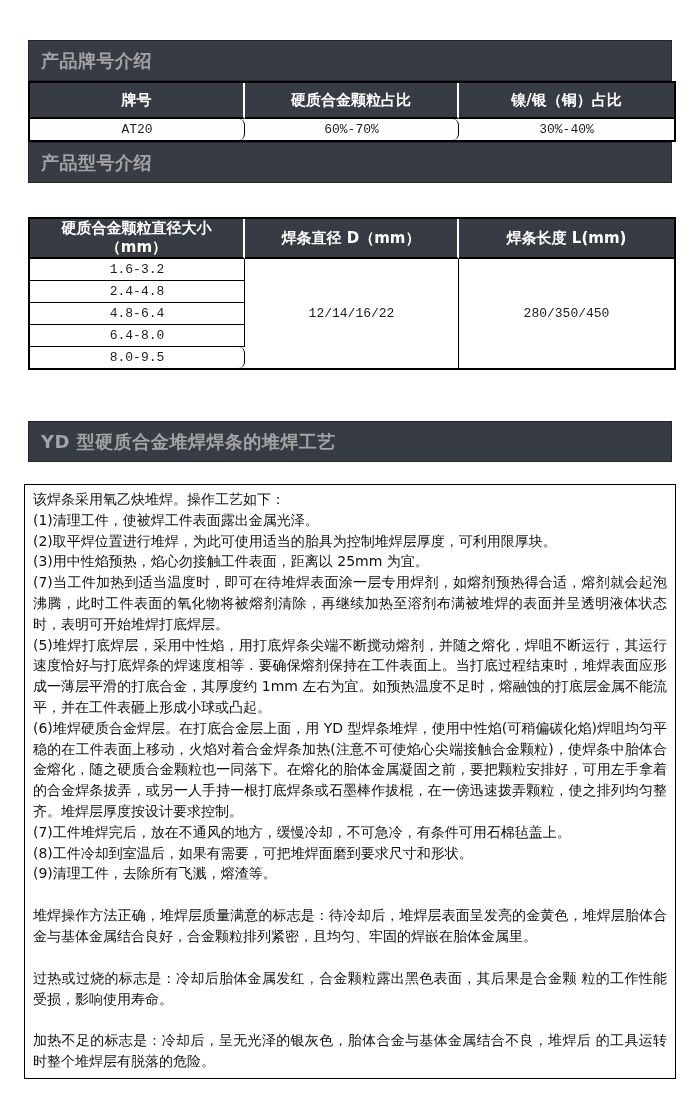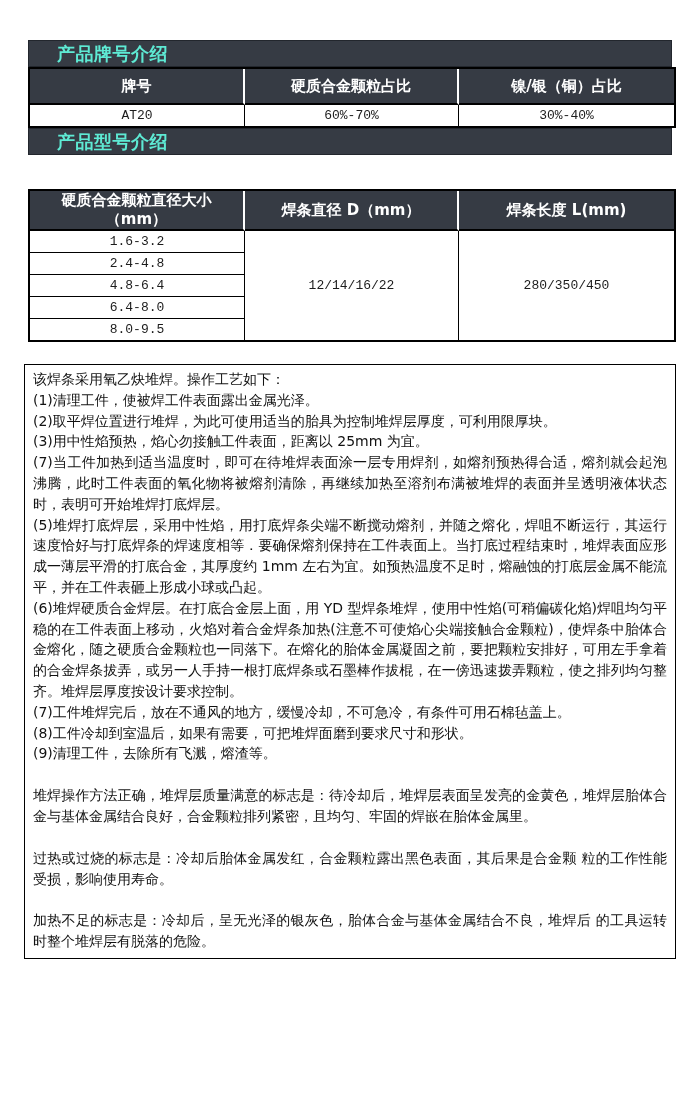--- a/index.html
+++ b/index.html
@@ -10,30 +10,30 @@
   }
   .page {
     width: 700px;
     height: 1100px;
     background: #ffffff;
     overflow: hidden;
     position: relative;
   }
   
   .bar {
-    height: 27px;
+    height: 41px;
     margin-left: 28px;
     margin-right: 28px;
     background: #363b44;
     border: 1px solid #22262d;
     box-sizing: border-box;
     display: flex;
     align-items: center;
-    padding-left: 28px;
-    color: #5eead4;
+    padding-left: 12px;
+    color: #a3a3a3;
     font-size: 18px;
     font-weight: bold;
     letter-spacing: 0.5px;
   }
   .bar1 { margin-top: 40px; }
   .bar2 { }
   .bar3 { margin-top: 51px; }
 
   
   table.grid {
@@ -68,21 +68,21 @@
     font-size: 13px;
     text-align: center;
     vertical-align: middle;
     border-right: 1px solid #000000;
     border-bottom: 1px solid #000000;
     height: 21px;
     padding: 0;
   }
   .t1 td { height: 22px; }
   table.grid td.last-col { border-right: none; }
-  table.grid td.last-row { border-bottom: none; }
+  table.grid td.last-row { border-bottom: none; border-radius: 6px; }
   table.grid td.merged { border-bottom: none; }
 
   
   .textbox {
     margin: 22px 24px 0 24px;
     border: 1px solid #000000;
     box-sizing: border-box;
     padding: 4px 8px 6px 8px;
     color: #111111;
     font-size: 14px;
@@ -150,20 +150,23 @@
     </tr>
     <tr>
       <td>6.4-8.0</td>
     </tr>
     <tr>
       <td class="last-row">8.0-9.5</td>
     </tr>
   </tbody>
     </table>
 
+  <div class="bar bar3">
+    <span>YD 型硬质合金堆焊焊条的堆焊工艺</span>
+  </div>
 
   <div class="textbox">
     <p>该焊条采用氧乙炔堆焊。操作工艺如下：</p>
     <p>(1)清理工件，使被焊工件表面露出金属光泽。</p>
     <p>(2)取平焊位置进行堆焊，为此可使用适当的胎具为控制堆焊层厚度，可利用限厚块。</p>
     <p>(3)用中性焰预热，焰心勿接触工件表面，距离以 25mm 为宜。</p>
     <p>(7)当工件加热到适当温度时，即可在待堆焊表面涂一层专用焊剂，如熔剂预热得合适，熔剂就会起泡沸腾，此时工件表面的氧化物将被熔剂清除，再继续加热至溶剂布满被堆焊的表面并呈透明液体状态时，表明可开始堆焊打底焊层。</p>
     <p>(5)堆焊打底焊层，采用中性焰，用打底焊条尖端不断搅动熔剂，并随之熔化，焊咀不断运行，其运行速度恰好与打底焊条的焊速度相等．要确保熔剂保持在工件表面上。当打底过程结束时，堆焊表面应形成一薄层平滑的打底合金，其厚度约 1mm 左右为宜。如预热温度不足时，熔融蚀的打底层金属不能流平，并在工件表砸上形成小球或凸起。</p>
     <p>(6)堆焊硬质合金焊层。在打底合金层上面，用 YD 型焊条堆焊，使用中性焰(可稍偏碳化焰)焊咀均匀平稳的在工件表面上移动，火焰对着合金焊条加热(注意不可使焰心尖端接触合金颗粒)，使焊条中胎体合金熔化，随之硬质合金颗粒也一同落下。在熔化的胎体金属凝固之前，要把颗粒安排好，可用左手拿着的合金焊条拔弄，或另一人手持一根打底焊条或石墨棒作拔棍，在一傍迅速拨弄颗粒，使之排列均匀整齐。堆焊层厚度按设计要求控制。</p>
     <p>(7)工件堆焊完后，放在不通风的地方，缓慢冷却，不可急冷，有条件可用石棉毡盖上。</p>

